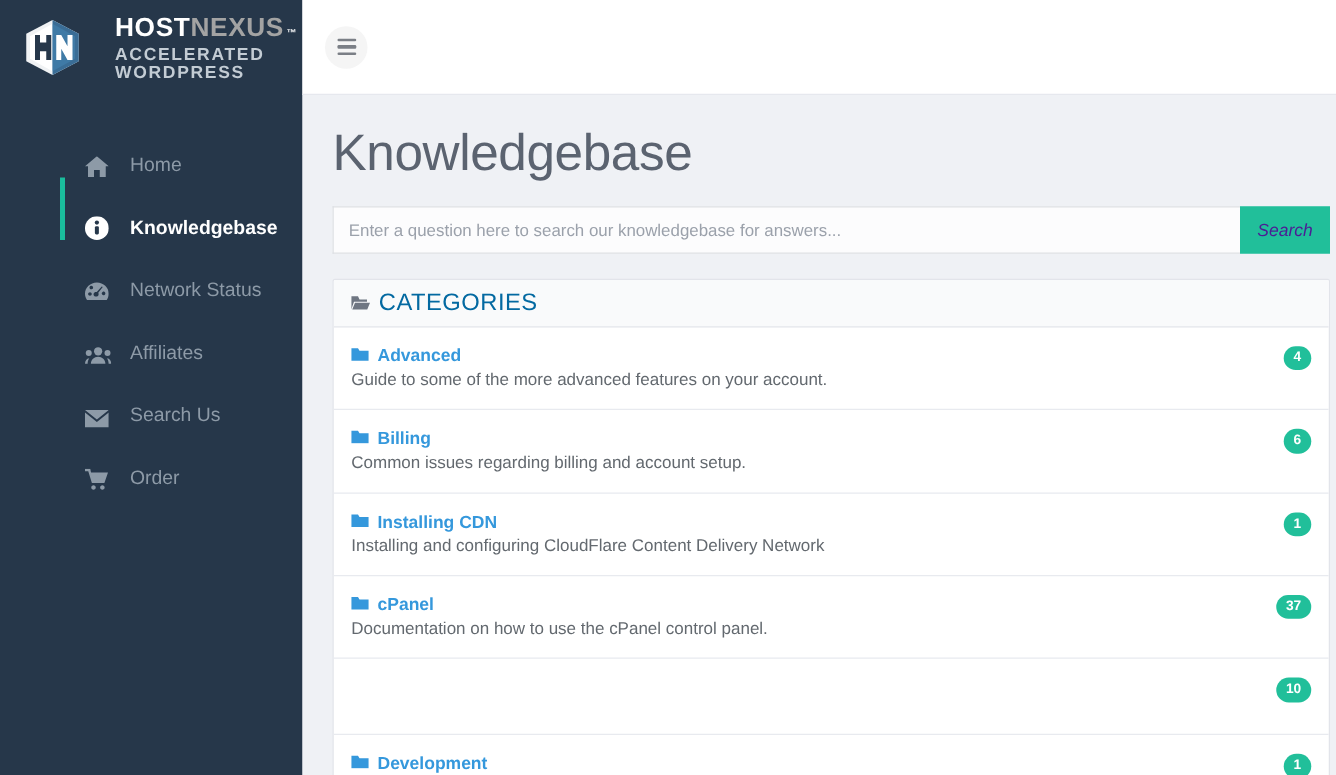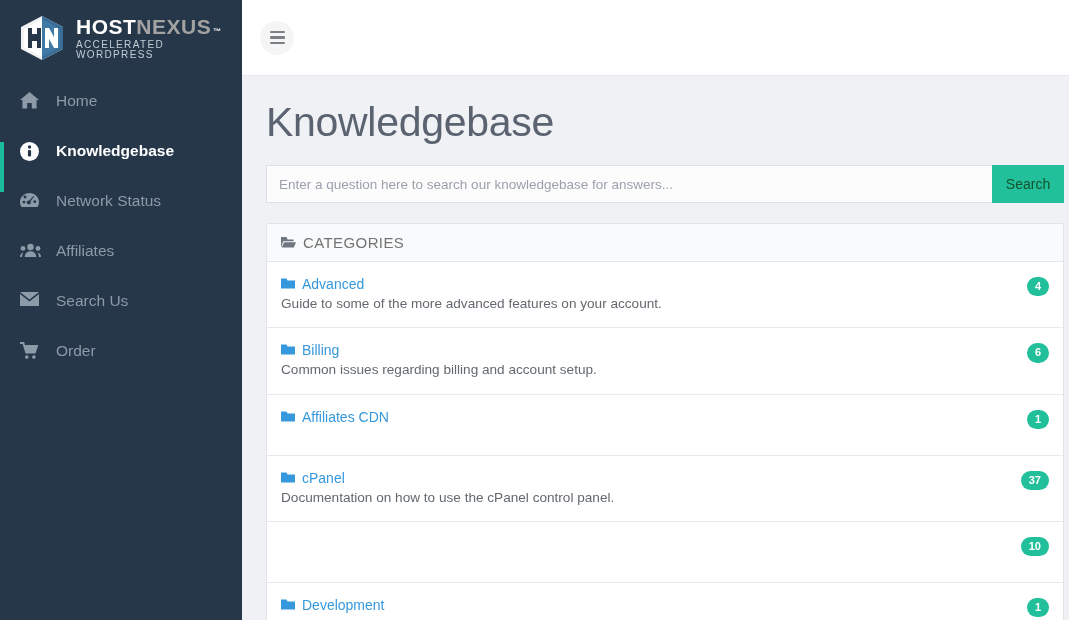--- a/index.html
+++ b/index.html
@@ -13,40 +13,41 @@
   
   .sidebar {
     width:242px; min-width:242px; height:620px;
     background:#26374a; display:flex; flex-direction:column;
   }
   .brand {
     height:76px; display:flex; align-items:center;
     padding-left:18px; background:#26374a;
   }
   .brand-mark { width:48px; height:46px; position:relative; flex:none; }
-  .brand-text { margin-left:10px; line-height:1; }
+  .brand-text { margin-left:26px; line-height:1; }
   .brand-line1 {
     font-size:21px; font-weight:bold; letter-spacing:.5px;
     display:flex; align-items:baseline;
   }
   .bt-host { color:#ffffff; }
   .bt-nexus { color:#a3a3a3; }
   .bt-tm { color:#ffffff; font-size:8px; margin-left:2px; }
   .brand-line2 {
-    color:#c3ccd4; font-size:10px; letter-spacing:1.35px;
-    margin-top:3px; font-weight:normal;
+    color:#c3ccd4; font-size:14px; letter-spacing:1.35px;
+    margin-top:3px; font-weight:bold;
   }
 
   .nav { padding-top:16px; flex:1; }
   .nav-item {
-    display:flex; align-items:flex-start; height:50px;
+    display:flex; align-items:flex-end; height:50px;
     padding-left:20px; position:relative;
     color:#8d9aa7; font-size:15.5px; cursor:pointer;
     border-left:4px solid transparent;
     padding-left:16px;
+    margin-left:48px;
   }
   .nav-item .nav-icon {
     width:30px; min-width:30px; display:flex;
     align-items:center; justify-content:flex-start;
   }
   .nav-item .nav-icon svg { fill:#8d9aa7; }
   .nav-label { margin-left:6px; }
   .nav-item.active {
     border-left:4px solid #1abc9c;
     color:#ffffff; font-weight:600;
@@ -74,44 +75,44 @@
   }
 
   .searchbar { display:flex; width:798px; height:38px; margin-bottom:20px; }
   .search-input {
     flex:1; border:1px solid #dddfe4; border-right:none;
     background:#fcfcfd; padding:0 12px; font-size:13.5px;
     color:#555; font-family:"Liberation Sans", sans-serif; outline:none;
   }
   .search-input::placeholder { color:#9ba1ab; }
   .search-btn {
-    width:72px; background:#21bf9a; border:none; color:#14532d;
-    font-size:14px; cursor:pointer; font-family:"Liberation Sans", sans-serif;
+    width:72px; background:#21bf9a; border:none; color:#4c1d95;
+    font-size:14px; cursor:pointer; font-family:"Liberation Sans", sans-serif;font-style:italic;
   }
 
   .panel {
     width:798px; background:#ffffff; border:1px solid #e2e4ea;
     border-radius:2px; overflow:hidden;
   }
   .panel-head {
     background:#f9fafb; border-bottom:1px solid #e4e6ec;
     height:38px; display:flex; align-items:center; padding:0 14px;
-    font-size:15px; color:#737373; letter-spacing:.4px;
+    font-size:19px; color:#0369a1; letter-spacing:.4px;
   }
   .panel-head svg { fill:#6f7682; margin-right:7px; }
 
   .cat-row {
     display:flex; align-items:flex-start; padding:14px 14px 14px 14px;
     border-bottom:1px solid #e8eaef; min-height:61px; position:relative;
   }
   .cat-row:last-child { border-bottom:none; }
   .cat-body { flex:1; }
   .cat-title {
     display:flex; align-items:center; color:#3598dc;
-    font-size:14px; font-weight:normal; cursor:pointer; margin-bottom:3px;
+    font-size:14px; font-weight:bold; cursor:pointer; margin-bottom:3px;
   }
   .cat-title svg { fill:#3598dc; margin-right:7px; }
   .cat-desc { font-size:13.6px; color:#63696f; line-height:1.35; }
   .cat-badge {
     background:#21bf9a; color:#ffffff; font-size:11px; font-weight:bold;
     border-radius:10px; padding:3px 8px; min-width:22px; text-align:center;
     margin-left:10px; margin-top:1px; line-height:1.2;
   }
 </style>
 </head>
@@ -271,22 +272,23 @@
         </div>
 
         <div class="cat-row">
           <div class="cat-body">
             <div class="cat-title">
               <span>
                 <svg width="14" height="11" viewBox="0 0 14 11">
                     <path d="M0 0.6 L5.4 0.6 L6.6 2.6 L14 2.6 L14 10.6 L0 10.6 Z"></path>
                   </svg>
               </span>
-              <span>Affiliates CDN</span>
-            </div>
+              <span>Installing CDN</span>
+            </div>
+            <div class="cat-desc">Installing and configuring CloudFlare Content Delivery Network</div>
           </div>
           <span class="cat-badge">1</span>
         </div>
 
         <div class="cat-row">
           <div class="cat-body">
             <div class="cat-title">
               <span>
                 <svg width="14" height="11" viewBox="0 0 14 11">
                     <path d="M0 0.6 L5.4 0.6 L6.6 2.6 L14 2.6 L14 10.6 L0 10.6 Z"></path>

